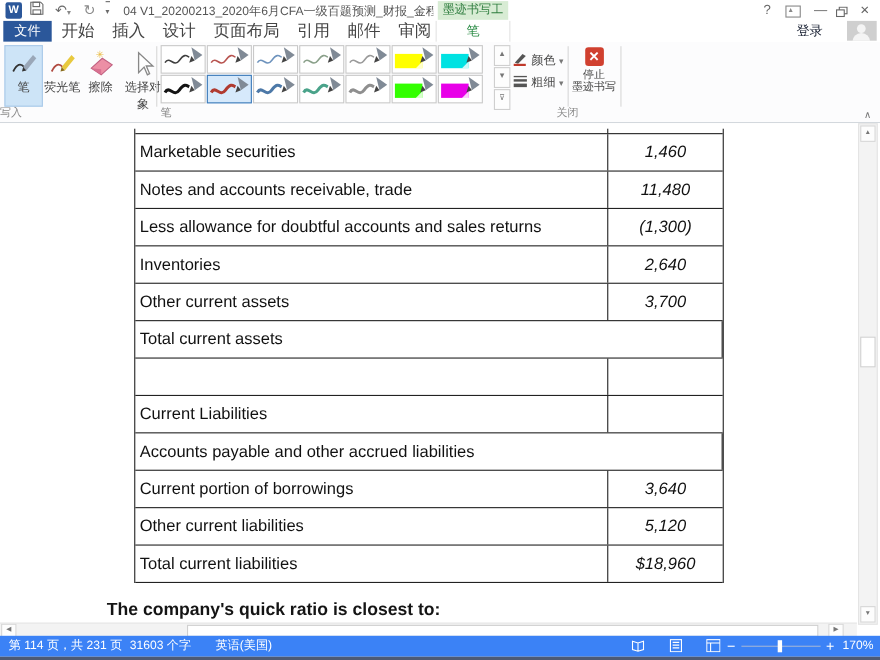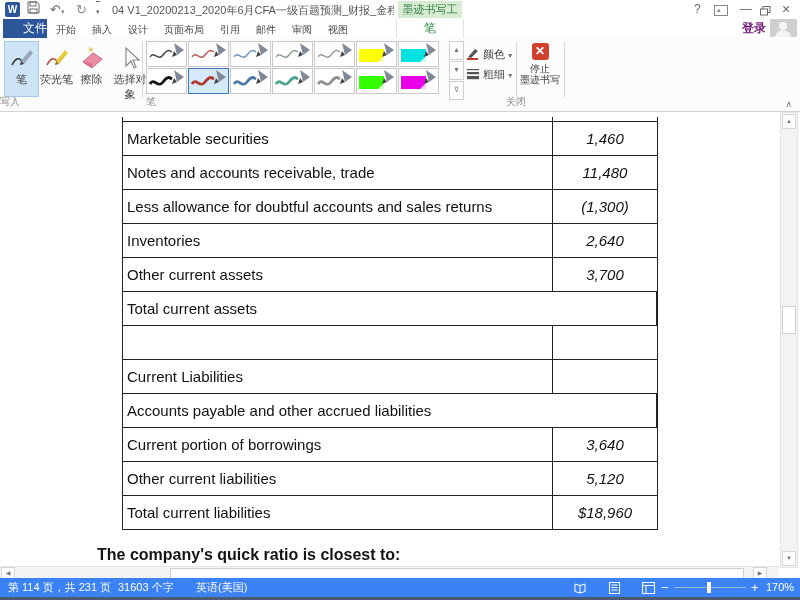--- a/index.html
+++ b/index.html
@@ -12,27 +12,27 @@
   .qat{position:absolute;top:1px;font-size:12px;color:#6a6a6a;line-height:17px;}
   .doc-title{position:absolute;left:112px;top:3px;max-width:282px;white-space:nowrap;
       overflow:hidden;font-size:11px;color:#555;}
   .ctx-header{position:absolute;left:398px;top:1px;width:64px;height:17px;background:#d8ecd4;
       color:#2f7d3f;font-size:11px;text-align:center;line-height:17px;}
   .wc{position:absolute;top:1px;font-size:12px;color:#666;line-height:17px;}
   .rdbox{display:inline-block;width:12px;height:9px;border:1px solid #888;position:relative;}
   .rdbox:after{content:"▴";position:absolute;left:2px;top:-5px;font-size:7px;color:#888;}
   
   .tabrow{position:absolute;left:0;top:19px;width:800px;height:19px;background:#fff;}
-  .tab{display:inline-block;padding:0 8px;font-size:10px;color:#444;line-height:19px;}
+  .tab{display:inline-block;padding:0 8px;font-size:15px;color:#444;line-height:19px;}
   .tab-file{position:absolute;left:3px;top:0;width:44px;background:#2b579a;color:#fff;
-      text-align:right;font-size:12px;line-height:19px;}
+      text-align:center;font-size:12px;line-height:19px;}
   .tabs-wrap{position:absolute;left:48px;top:0;white-space:nowrap;}
   .tab-pen{position:absolute;left:396px;top:0;width:66px;text-align:center;background:#fff;
       color:#2c8c46;font-size:12px;line-height:19px;border-left:1px solid #e3e3e3;border-right:1px solid #e3e3e3;}
-  .signin{position:absolute;right:34px;top:0;font-size:12px;color:#701a75;line-height:19px;font-weight:bold;}
+  .signin{position:absolute;right:52px;top:0;font-size:12px;color:#0f172a;line-height:19px;}
   .avatar{position:absolute;right:3px;top:0;width:27px;height:18px;background:#cfcfcf;overflow:hidden;}
   .avatar:before{content:"";position:absolute;left:9px;top:3px;width:8px;height:8px;border-radius:50%;background:#f4f4f4;}
   .avatar:after{content:"";position:absolute;left:5px;top:11px;width:16px;height:9px;border-radius:8px 8px 0 0;background:#f4f4f4;}
   
   .ribbon{position:absolute;left:0;top:38px;width:800px;height:73px;background:#fcfcfd;
       border-bottom:1px solid #cfd4da;}
   .vsep{position:absolute;top:4px;height:55px;width:1px;background:#d8d8d8;}
   .grplabel{position:absolute;bottom:2px;font-size:10px;color:#8a8a8a;text-align:left;}
   .wbtn{position:absolute;top:3px;height:54px;text-align:center;border:1px solid transparent;
       font-size:11px;color:#444;}

